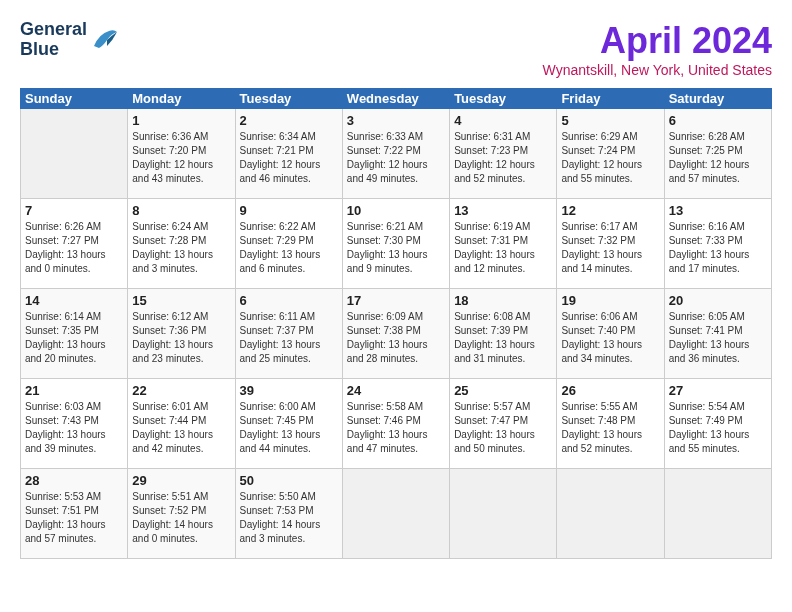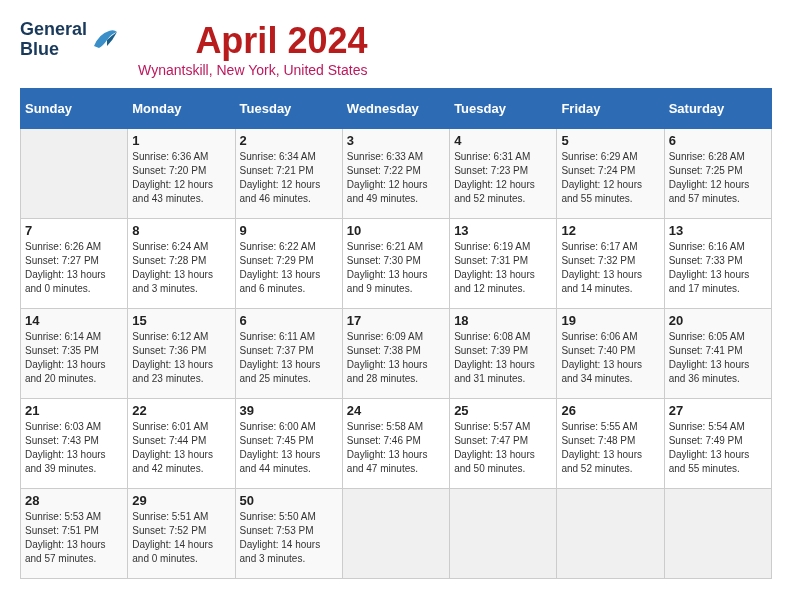--- a/index.html
+++ b/index.html
@@ -5,23 +5,23 @@
     * { box-sizing: border-box; margin: 0; padding: 0; }
     body {
       font-family: Arial, sans-serif;
       background: #fff;
       width: 792px;
       min-height: 612px;
       padding: 20px;
     }
     .header {
       display: flex;
+      justify-content: space-between;
       align-items: flex-start;
       margin-bottom: 10px;
-      gap: 19px;
     }
     .logo {
       display: flex;
       align-items: center;
     }
     .logo-text {
       font-size: 18px;
       font-weight: bold;
       color: #1a3a5c;
       line-height: 1.1;
@@ -30,35 +30,35 @@
       width: 30px;
       height: 28px;
       margin-left: 2px;
     }
     .title-block {
       text-align: right;
     }
     .month-year {
       font-size: 36px;
       font-weight: bold;
-      color: #b91c1c;
+      color: #6d28d9;
     }
     .location {
       font-size: 14px;
       color: #be185d;
     }
     table {
       width: 100%;
       border-collapse: collapse;
       font-size: 11px;
     }
     thead tr th {
       background-color: #2d6cb5;
       color: #fff;
-      padding: 12px 4px;
+      padding: 2px 4px;
       text-align: left;
       font-size: 13px;
       font-weight: bold;
       border: 1px solid #2d6cb5;
     }
     tbody tr td {
       border: 1px solid #ccc;
       vertical-align: top;
       padding: 4px;
       height: 90px;

